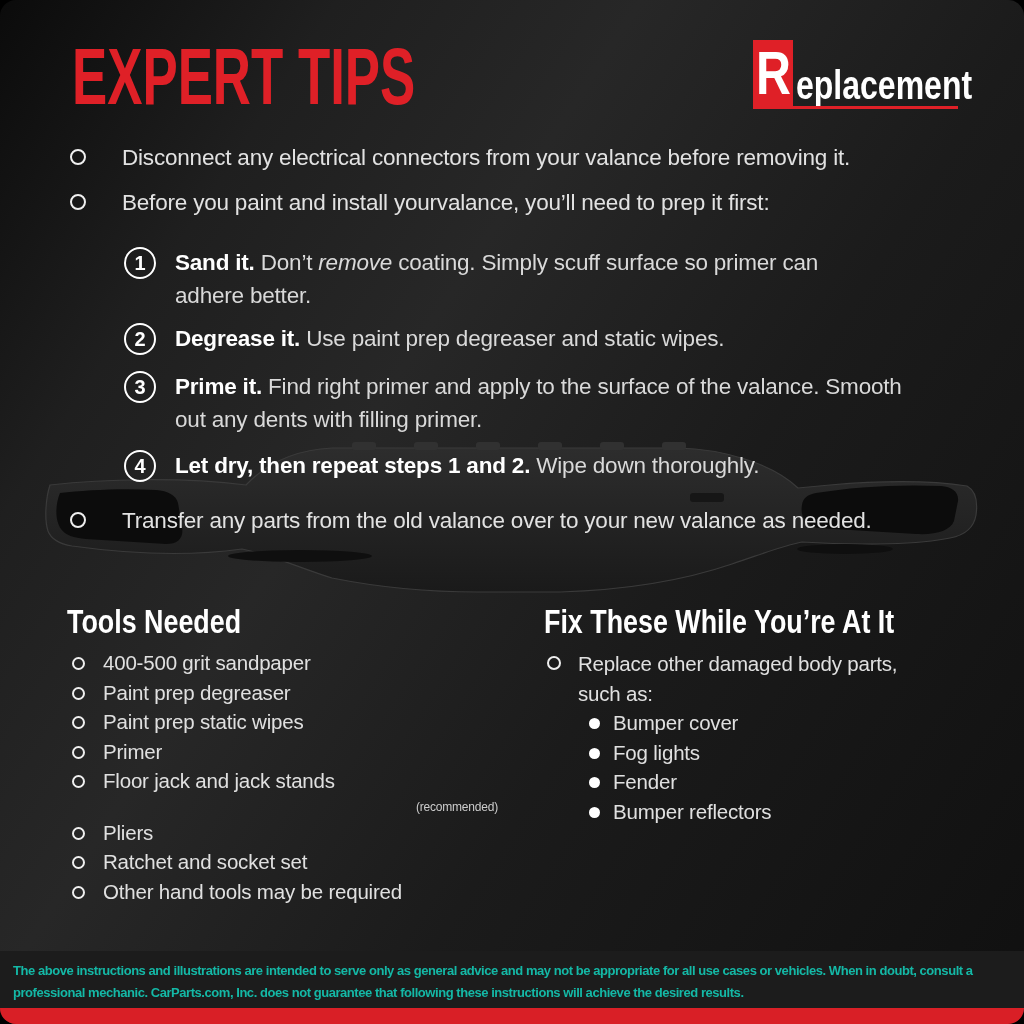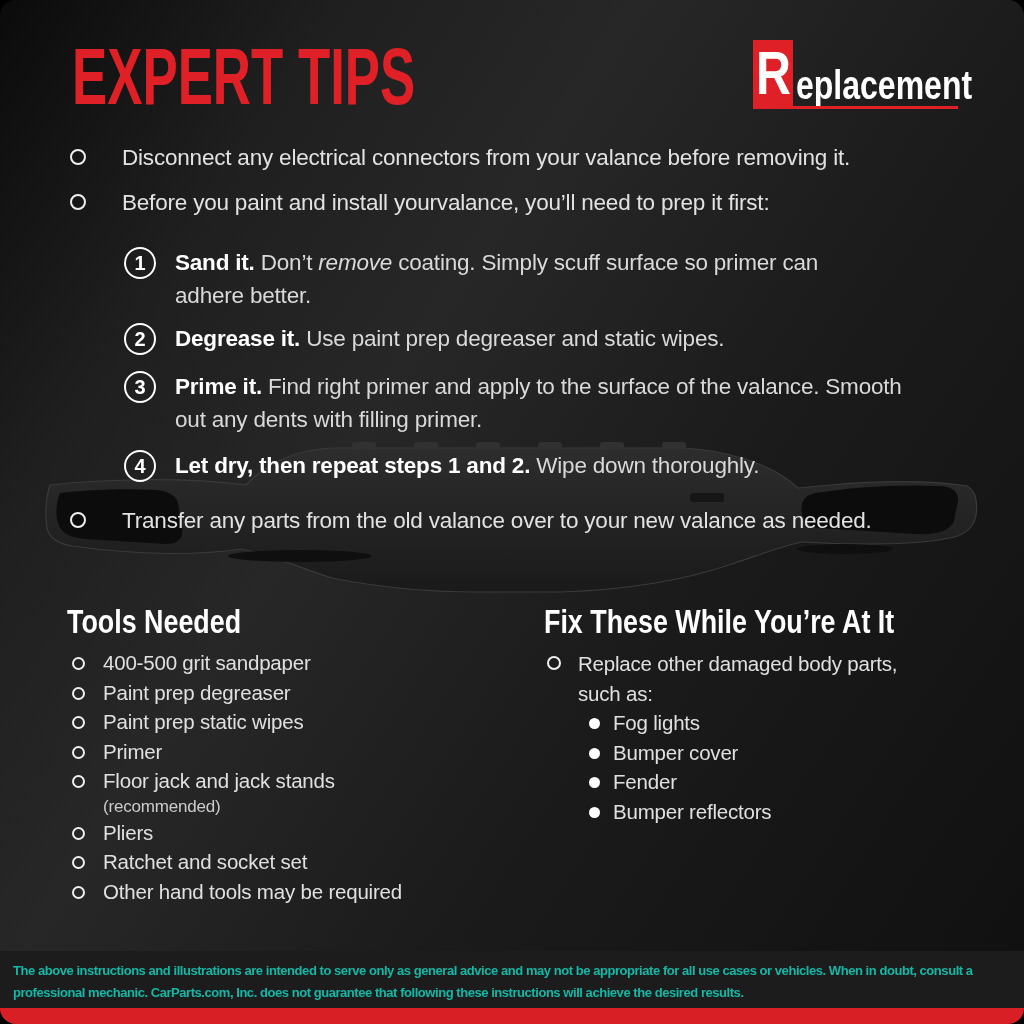--- a/index.html
+++ b/index.html
@@ -45,21 +45,21 @@
   
   .col-heading {
     position:absolute; z-index:2; font-size:34px; font-weight:700; line-height:1; color:#fff;
     transform:scaleX(0.79); transform-origin:left top; white-space:nowrap;
   }
   .tools-heading { left:67px; top:604px; }
   .fix-heading { left:544px; top:604px; }
   .tools-list { position:absolute; left:68px; top:648px; width:430px; list-style:none; z-index:2; }
   .tools-list li { position:relative; padding-left:35px; font-size:20.5px; line-height:29.5px; letter-spacing:-0.2px; color:#e0e0e0; }
   .ring.sm { position:absolute; left:4px; top:9px; width:13px; height:13px; border-width:2.5px; }
-  .note { display:block; font-size:17px; line-height:22px; color:#cccccc; }
+  .note { display:block; font-size:12px; line-height:22px; color:#cccccc;text-align:right; }
   .fix-bullet { position:absolute; left:547px; top:649px; display:flex; z-index:2; }
   .ring.xs { width:14px; height:14px; margin-top:7px; }
   .fix-bullet-text { margin-left:17px; width:340px; font-size:20.5px; line-height:29.5px; letter-spacing:-0.2px; color:#e0e0e0; }
   .fix-sub { position:absolute; left:589px; top:708px; list-style:none; z-index:2; }
   .fix-sub li { position:relative; padding-left:24px; font-size:20.5px; line-height:29.5px; letter-spacing:-0.2px; color:#e0e0e0; }
   .dot { position:absolute; left:0; top:10px; width:11px; height:11px; border-radius:50%; background:#fff; }
   
   .footer-band { position:absolute; left:0; top:951px; width:1024px; height:57px; background:#1c1c1c; padding:9px 13px 0; z-index:4; }
   .footer-text { font-size:13px; font-weight:700; line-height:21.5px; letter-spacing:-0.45px; color:#14b8a6; max-width:1004px; }
   .red-bar { position:absolute; left:0; top:1008px; width:1024px; height:16px; background:#d91f26; z-index:4; }
@@ -149,22 +149,22 @@
   </ul>
 
   <h2 class="col-heading fix-heading">Fix These While You’re At It</h2>
 
   <div class="fix-bullet">
     <span class="ring xs"></span>
     <span class="fix-bullet-text">Replace other damaged body parts, such as:</span>
   </div>
 
   <ul class="fix-sub">
+    <li><span class="dot"></span><span>Bumper cover</span></li>
     <li><span class="dot"></span><span>Fog lights</span></li>
-    <li><span class="dot"></span><span>Bumper cover</span></li>
     <li><span class="dot"></span><span>Fender</span></li>
     <li><span class="dot"></span><span>Bumper reflectors</span></li>
   </ul>
 
   <div class="footer-band">
     <p class="footer-text">The above instructions and illustrations are intended to serve only as general advice and may not be appropriate for all use cases or vehicles. When in doubt, consult a professional mechanic. CarParts.com, Inc. does not guarantee that following these instructions will achieve the desired results.</p>
   </div>
   <div class="red-bar"></div>
 
 </div>

